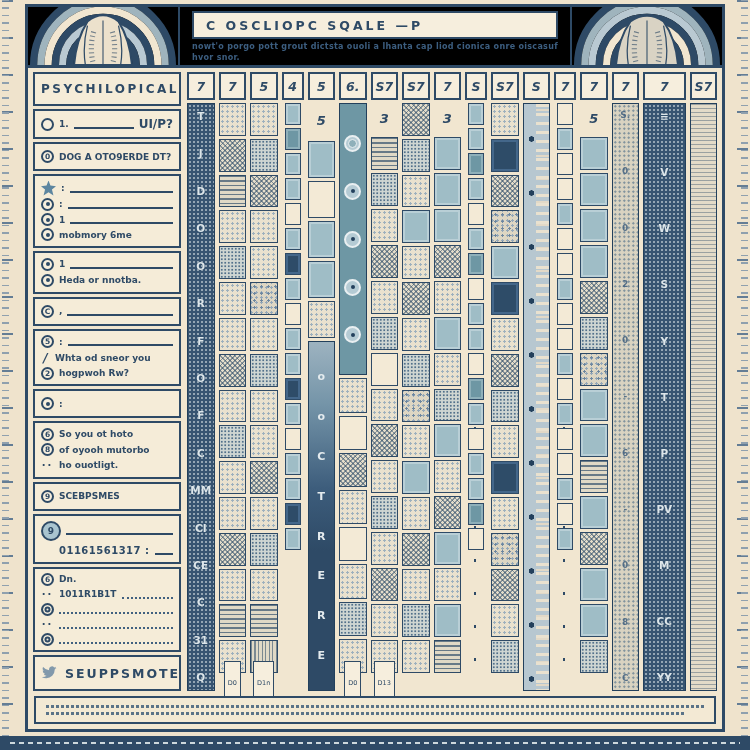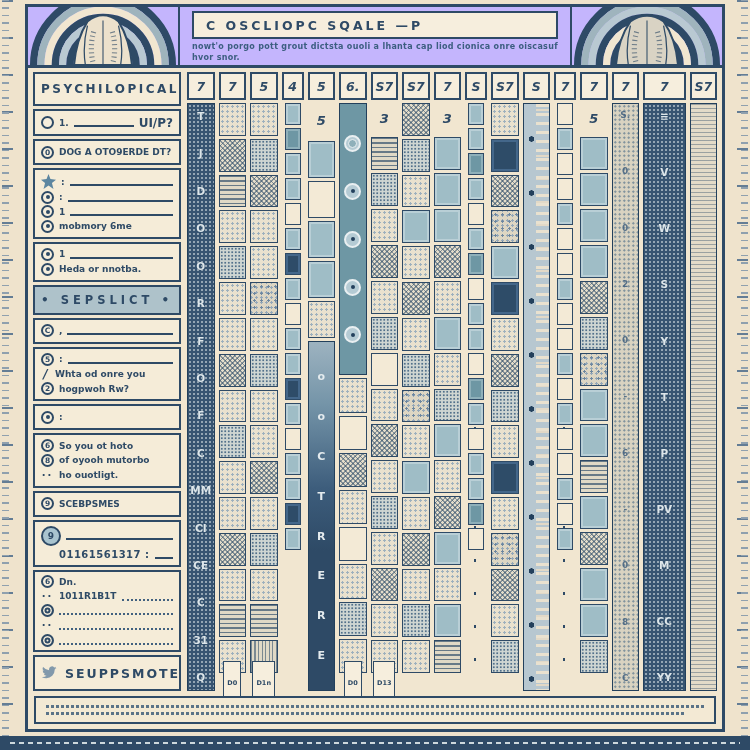--- a/index.html
+++ b/index.html
@@ -25,21 +25,21 @@
     background:repeating-linear-gradient(90deg,#cdd8dc 0 5px, transparent 5px 9px)}
 
   
   .frame{
     position:absolute;left:25px;right:25px;top:4px;bottom:18px;
     border:3px solid #2e4a66;background:#f1e6d0;
     display:flex;flex-direction:column;box-sizing:border-box;
   }
 
   
-  .masthead{height:58px;flex:none;border-bottom:3px solid #2e4a66;display:flex;background:#c4b5fd}
+  .masthead{height:58px;flex:none;border-bottom:3px solid #2e4a66;display:flex;background:#000000}
   .fig{width:150px;flex:none;height:100%;overflow:hidden;border-right:2px solid #2e4a66}
   .fig.right{border-right:none;border-left:2px solid #2e4a66}
   .fig svg{display:block;width:100%;height:100%}
   .mast-center{flex:1;padding:4px 12px 2px;display:flex;flex-direction:column;min-width:0}
   .title-box{
     border:2.5px solid #2e4a66;background:#f6eedd;height:24px;flex:none;
     display:flex;align-items:center;padding:0 12px;
     font-weight:bold;font-size:12.5px;letter-spacing:3px;white-space:nowrap;overflow:hidden;
   }
   .subtitle{font-size:8px;font-weight:bold;color:#3c5e80;line-height:1.35;margin-top:3px;letter-spacing:.3px}
@@ -76,21 +76,21 @@
 
   
   .grid{flex:1;display:flex;gap:4px;min-width:0;min-height:0}
   .gcol{flex:1;display:flex;flex-direction:column;gap:3px;min-width:0;min-height:0}
   .gcol.narrow{flex:.8}
   .gcol.wide{flex:1.55}
   .ghead{height:24px;flex:none;border:2px solid #2e4a66;background:#f6eedd;display:flex;align-items:center;
     justify-content:center;font-weight:bold;font-style:italic;font-size:12.5px}
   .gbody{flex:1;display:flex;flex-direction:column;gap:3px;min-height:0}
   .gfoot{height:15px;flex:none;display:flex;align-items:center;justify-content:center}
-  .gfoot .tag{border:1.5px solid #2e4a66;background:#f6eedd;font-size:6.5px;font-weight:bold;padding:16px 3px;line-height:11px}
+  .gfoot .tag{border:1.5px solid #2e4a66;background:#f6eedd;font-size:6.5px;font-weight:normal;padding:16px 3px;line-height:11px}
 
   .cell{flex:1;border:1.5px solid #2e4a66;min-height:0;box-sizing:border-box}
   .cell.num{border:none;background:transparent;display:flex;align-items:center;justify-content:center;
     font-weight:bold;font-size:13px;font-style:italic;color:#2e4a66}
   .gbody.checks{align-items:center}
   .gbody.checks .cell{width:16px;flex:1;max-height:22px}
   .gcol.side-dots .gbody{background-image:radial-gradient(circle,#2e4a66 1.3px, transparent 1.5px);
     background-size:100% 33px;background-position:right 1px top 12px;background-repeat:repeat-y}
 
   
@@ -246,37 +246,36 @@
           <div class="srow">
             <span class="ic ic-d"></span>
             <span class="stx">1</span>
             <div class="sline"></div>
           </div>
           <div class="srow">
             <span class="ic ic-d"></span>
             <span class="stx">Heda or nnotba.</span>
           </div>
         </div>
-        <div class="sbox hl">SEPSLICT</div>
         <div class="sbox">
           <div class="srow">
             <span class="ic">C</span>
             <span class="stx">,</span>
             <div class="sline"></div>
           </div>
         </div>
         <div class="sbox">
           <div class="srow">
             <span class="ic">5</span>
             <span class="stx">:</span>
             <div class="sline"></div>
           </div>
           <div class="srow">
             <span class="ic ic-sl">/</span>
-            <span class="stx">Whta od onre you</span>
+            <span class="stx">Whta od sneor you</span>
           </div>
           <div class="srow">
             <span class="ic">2</span>
             <span class="stx">hogpwoh Rw?</span>
           </div>
         </div>
         <div class="sbox">
           <div class="srow">
             <span class="ic ic-d"></span>
             <span class="stx">:</span>

